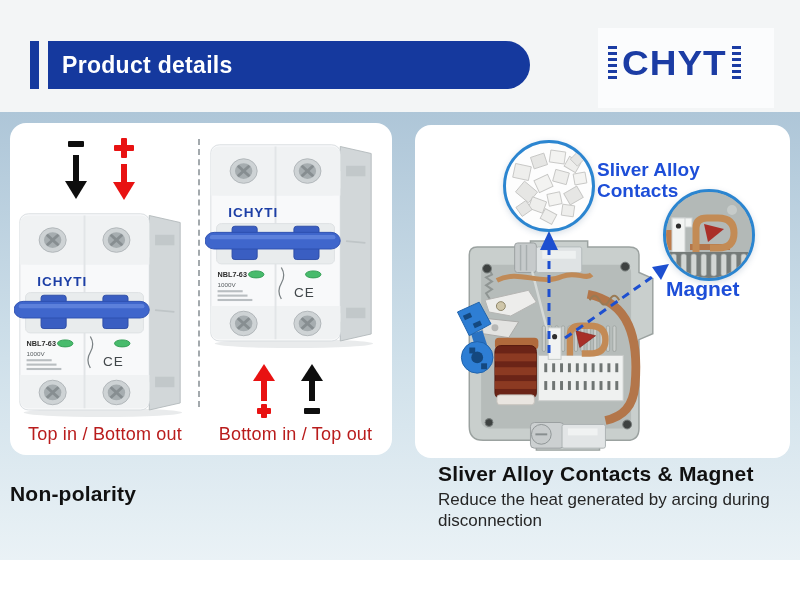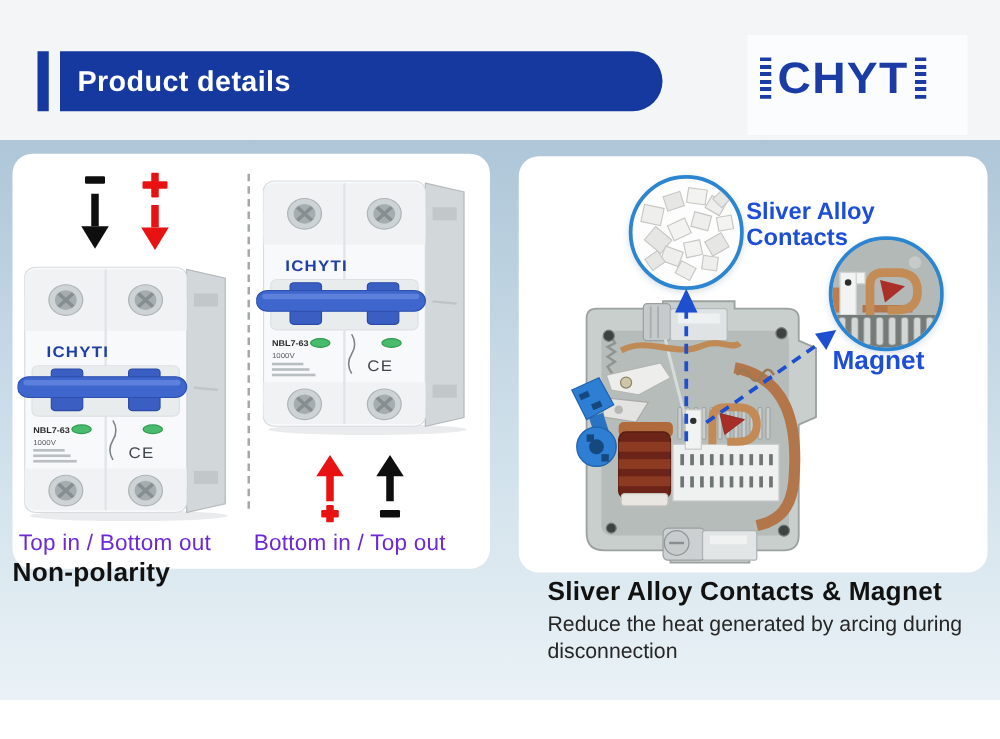--- a/index.html
+++ b/index.html
@@ -18,21 +18,21 @@
             background:repeating-linear-gradient(180deg,#1b3ca4 0 3.2px,transparent 3.2px 6px);}
   .logo-text{color:#1b3ca4;font-size:37px;font-weight:bold;letter-spacing:1px;line-height:33px;
              transform:scaleY(.95);}
   
   #blue-band{left:0;top:112px;width:800px;height:448px;
              background:linear-gradient(180deg,#aec6d8 0%,#cfe0ea 55%,#eaf2f6 100%);}
   .card{background:#ffffff;border-radius:16px;}
   #left-card{left:10px;top:123px;width:382px;height:332px;}
   #right-card{left:415px;top:125px;width:375px;height:333px;}
   #pole-divider{left:198px;top:139px;width:0;height:268px;border-left:2px dashed #a3a9ad;}
-  .figure-caption{font-size:18px;color:#6d28d9;letter-spacing:.2px;}
+  .figure-caption{font-size:18px;color:#b91c1c;text-align:center;letter-spacing:.2px;}
   
   .section-heading{font-size:21px;font-weight:bold;color:#111111;letter-spacing:.2px;}
   .section-desc{font-size:17px;color:#262626;line-height:21px;}
   
   .callout-circle{border-radius:50%;border:3px solid #2b85d0;overflow:hidden;background:#fdfdfd;
                   box-shadow:0 2px 6px rgba(40,80,120,.18);}
   #contacts-circle{left:503px;top:140px;width:86px;height:86px;}
   #magnet-circle{left:663px;top:189px;width:86px;height:86px;background:#b3b9b7;}
   .callout-label{font-size:19px;font-weight:bold;color:#1d4ed8;line-height:21px;}
   #magnet-label{font-size:21px;}
@@ -373,18 +373,18 @@
           <rect x="35" y="62" width="5.5" height="22" rx="2"></rect>
         <rect x="45" y="62" width="5.5" height="22" rx="2"></rect>
           <rect x="55" y="62" width="5.5" height="22" rx="2"></rect>
         <rect x="65" y="62" width="5.5" height="22" rx="2"></rect>
           <rect x="75" y="62" width="5.5" height="22" rx="2"></rect>
       </g>
     </svg>
   </div>
   <div class="abs callout-label" id="magnet-label" style="left:666px;top:278px">Magnet</div>
 
-  <div class="abs section-heading" style="left:10px;top:447px">Non-polarity</div>
+  <div class="abs section-heading" style="left:10px;top:482px">Non-polarity</div>
 
   <div class="abs section-desc" style="left:438px;top:489px;width:360px">Reduce the heat generated by arcing during disconnection</div>
   <div class="abs section-heading" style="left:438px;top:462px">Sliver Alloy Contacts &amp; Magnet</div>
 
 </div>
 
 </body></html>

